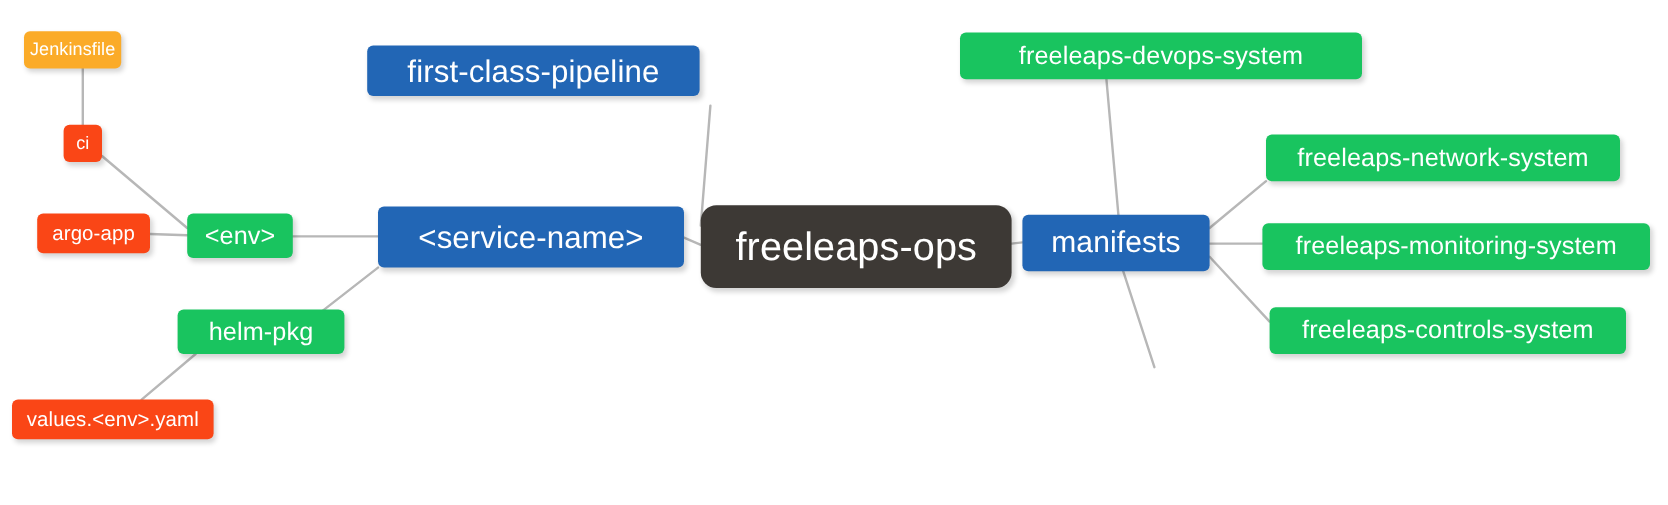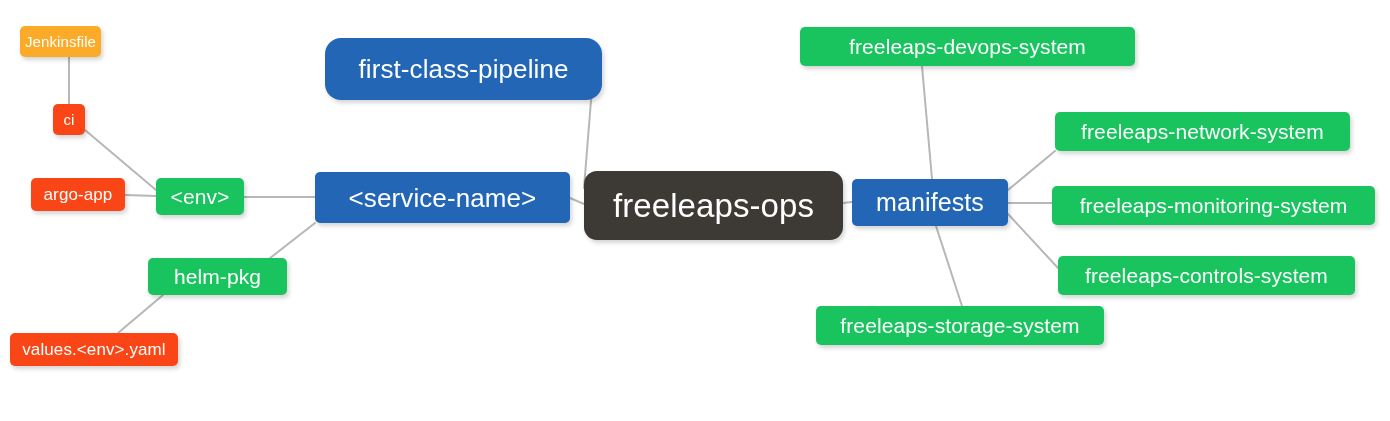--- a/index.html
+++ b/index.html
@@ -66,21 +66,21 @@
       <line x1="163" y1="295" x2="118" y2="333" stroke="#b7b7b7" stroke-width="2" stroke-linecap="round"></line>
       <line x1="932" y1="179" x2="922" y2="66" stroke="#b7b7b7" stroke-width="2" stroke-linecap="round"></line>
       <line x1="1008" y1="190" x2="1055" y2="151" stroke="#b7b7b7" stroke-width="2" stroke-linecap="round"></line>
       <line x1="1008" y1="203" x2="1052" y2="203" stroke="#b7b7b7" stroke-width="2" stroke-linecap="round"></line>
       <line x1="1008" y1="214" x2="1058" y2="268" stroke="#b7b7b7" stroke-width="2" stroke-linecap="round"></line>
       <line x1="936" y1="226" x2="962" y2="306" stroke="#b7b7b7" stroke-width="2" stroke-linecap="round"></line>
     </svg>
 <div class="node lvl-root root" style="left: 584px; top: 171px; width: 259px; height: 69px; font-size: 33px; border-radius: 13px;">
       <span>freeleaps-ops</span>
     </div>
-    <div class="node lvl-blue" style="left: 325px; top: 38px; width: 277px; height: 62px; font-size: 26px; border-radius: 16px;">
+    <div class="node lvl-blue" style="left: 306px; top: 38px; width: 277px; height: 42px; font-size: 26px;">
       <span>first-class-pipeline</span>
     </div>
     <div class="node lvl-blue" style="left: 315px; top: 172px; width: 255px; height: 51px; font-size: 26px;">
       <span>&lt;service-name&gt;</span>
     </div>
     <div class="node lvl-blue" style="left: 852px; top: 179px; width: 156px; height: 47px; font-size: 25px;">
       <span>manifests</span>
     </div>
     <div class="node lvl-green" style="left: 156px; top: 178px; width: 88px; height: 37px; font-size: 21px;">
       <span>&lt;env&gt;</span>
@@ -105,16 +105,13 @@
     </div>
     <div class="node lvl-green" style="left: 1055px; top: 112px; width: 295px; height: 39px; font-size: 21px;">
       <span>freeleaps-network-system</span>
     </div>
     <div class="node lvl-green" style="left: 1052px; top: 186px; width: 323px; height: 39px; font-size: 21px;">
       <span>freeleaps-monitoring-system</span>
     </div>
     <div class="node lvl-green" style="left: 1058px; top: 256px; width: 297px; height: 39px; font-size: 21px;">
       <span>freeleaps-controls-system</span>
     </div>
-    <div class="node lvl-green" style="left: 816px; top: 306px; width: 288px; height: 39px; font-size: 21px;">
-      <span>freeleaps-storage-system</span>
-    </div>
   </div>
 
 </body></html>

